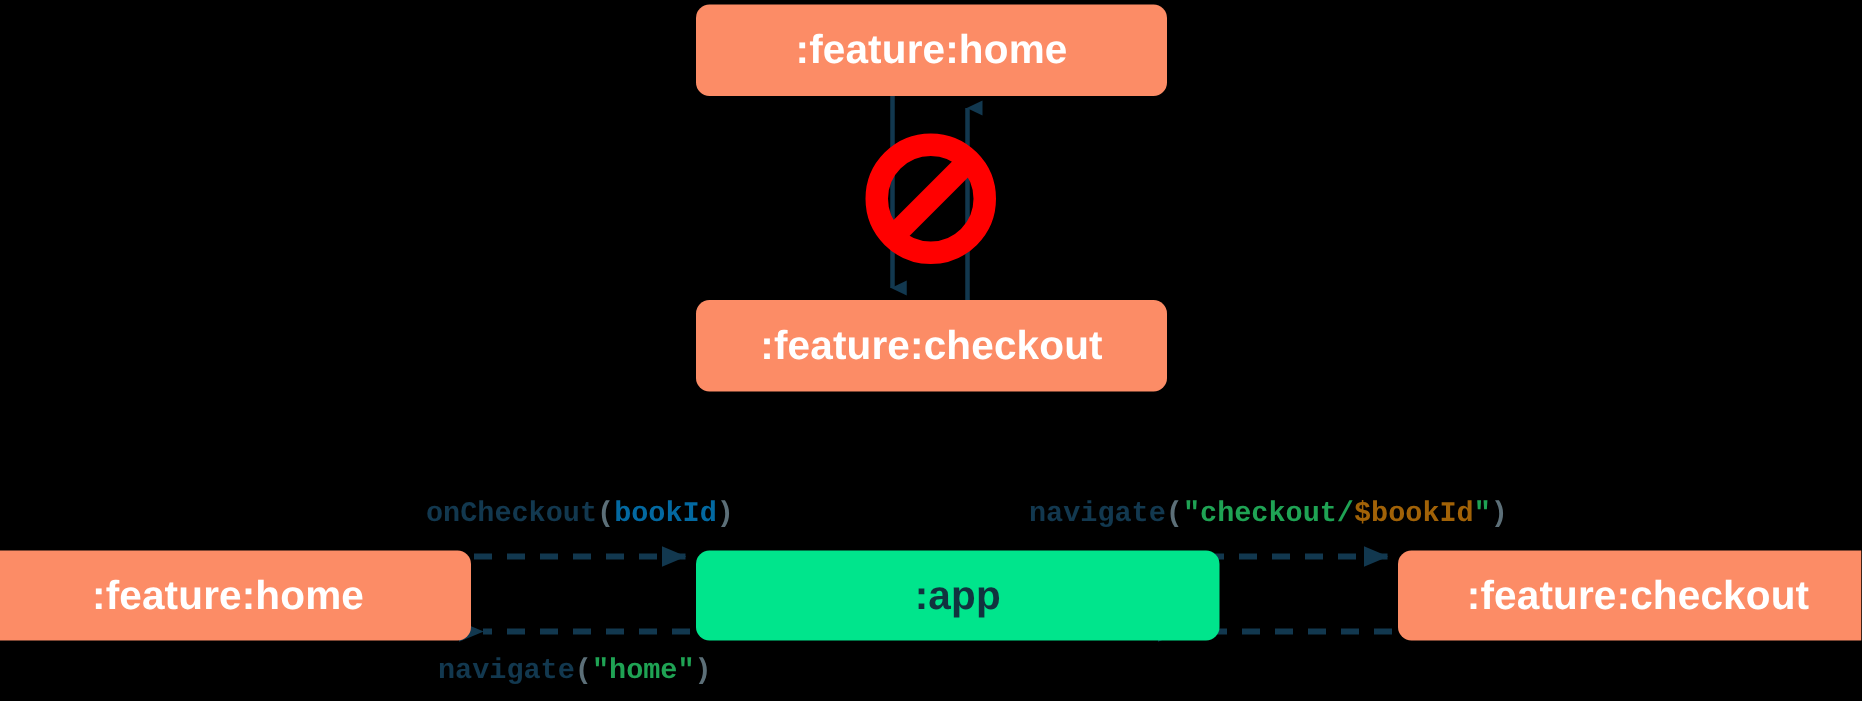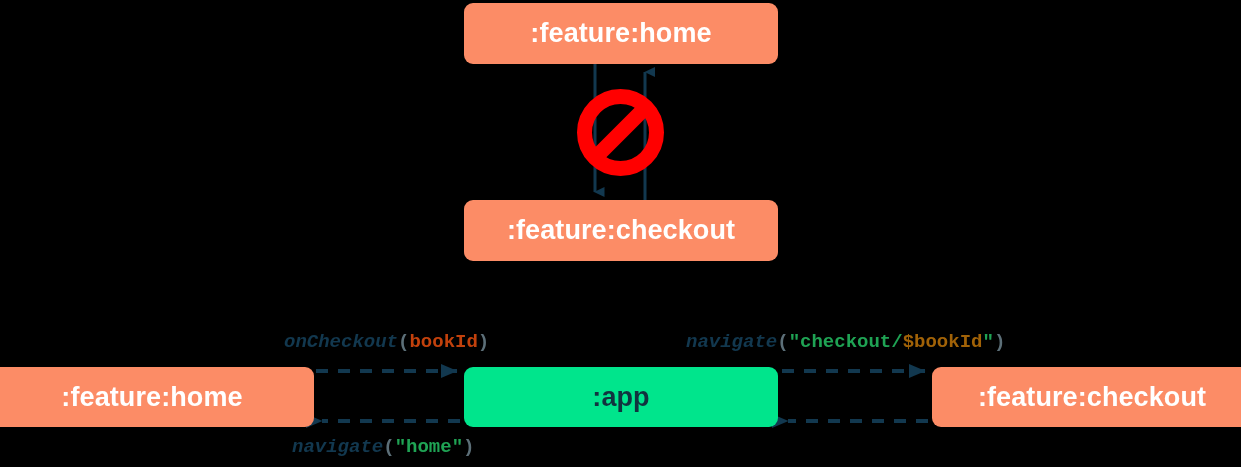--- a/index.html
+++ b/index.html
@@ -37,21 +37,21 @@
   .node.orange .node-label { color: #FFFFFF; }
   .node.green  { background: #00E58C; }
   .node.green  .node-label { color: #11333F; }
 
   
   #node-top-home      { left: 464px; top: 3px;   width: 314px; height: 61px; }
   #node-top-checkout  { left: 464px; top: 200px; width: 314px; height: 61px; }
 
   
   #node-bot-home      { left: -10px;  top: 367px; width: 324px; height: 60px; }
-  #node-bot-app       { left: 464px;  top: 367px; width: 314px; height: 60px; }
+  #node-bot-app       { left: 464px;  top: 367px; width: 349px; height: 60px; }
   #node-bot-checkout  { left: 932px;  top: 367px; width: 320px; height: 60px; }
 
   
   #wires {
     position: absolute;
     left: 0; top: 0;
     width: 1241px;
     height: 467px;
     pointer-events: none;
   }
@@ -68,23 +68,23 @@
   
   .code-label {
     position: absolute;
     font-family: "Liberation Mono", monospace;
     font-size: 19px;
     font-weight: bold;
     line-height: 1;
     white-space: nowrap;
     letter-spacing: 0px;
   }
-  .tk-fn    { color: #12384F; font-style: italic; }   
+  .tk-fn    { color: #12384F; }   
   .tk-punc  { color: #5C6F78; }   
-  .tk-arg   { color: #c2410c; }   
+  .tk-arg   { color: #0369a1; }   
   .tk-str   { color: #1FA354; }   
   .tk-var   { color: #a16207; }   
 
   #label-on-checkout      { left: 284px; top: 333px; }
   #label-navigate-checkout{ left: 686px; top: 333px; }
   #label-navigate-home    { left: 292px; top: 438px; }
   #label-on-cancel        { left: 740px; top: 438px; }
 </style>
 </head>
 <body>

